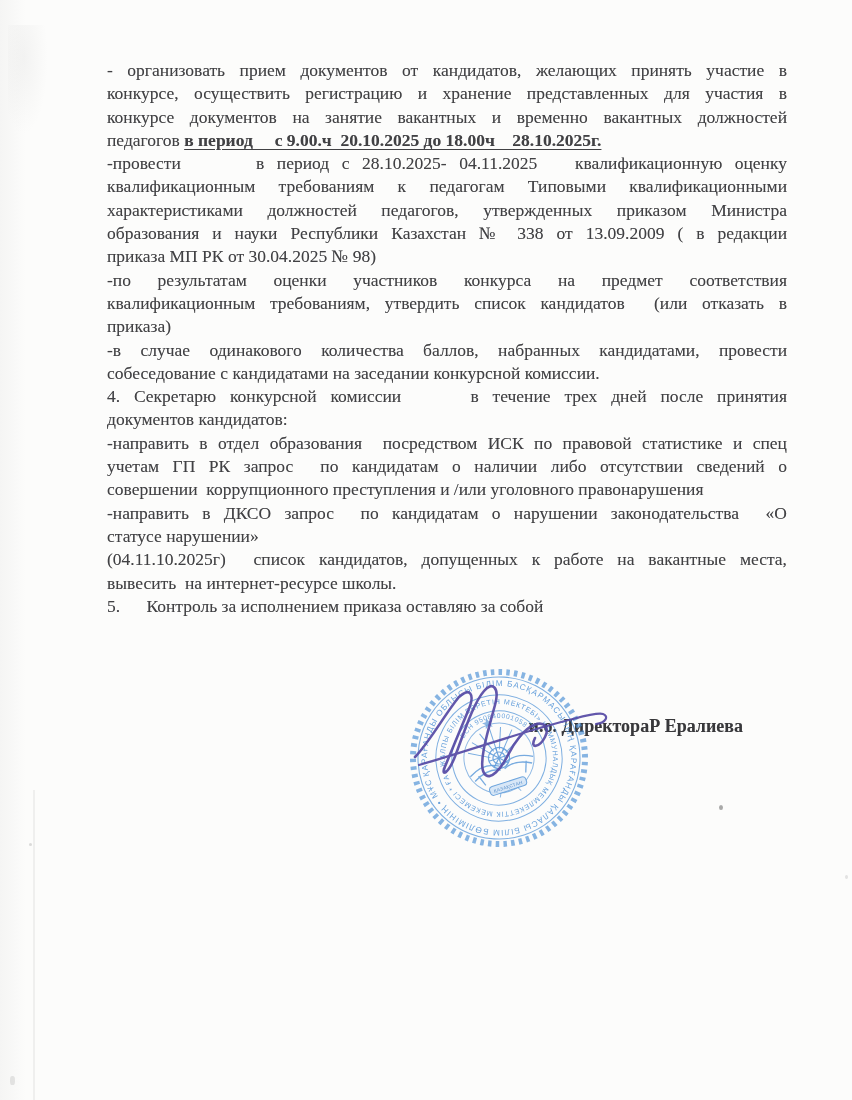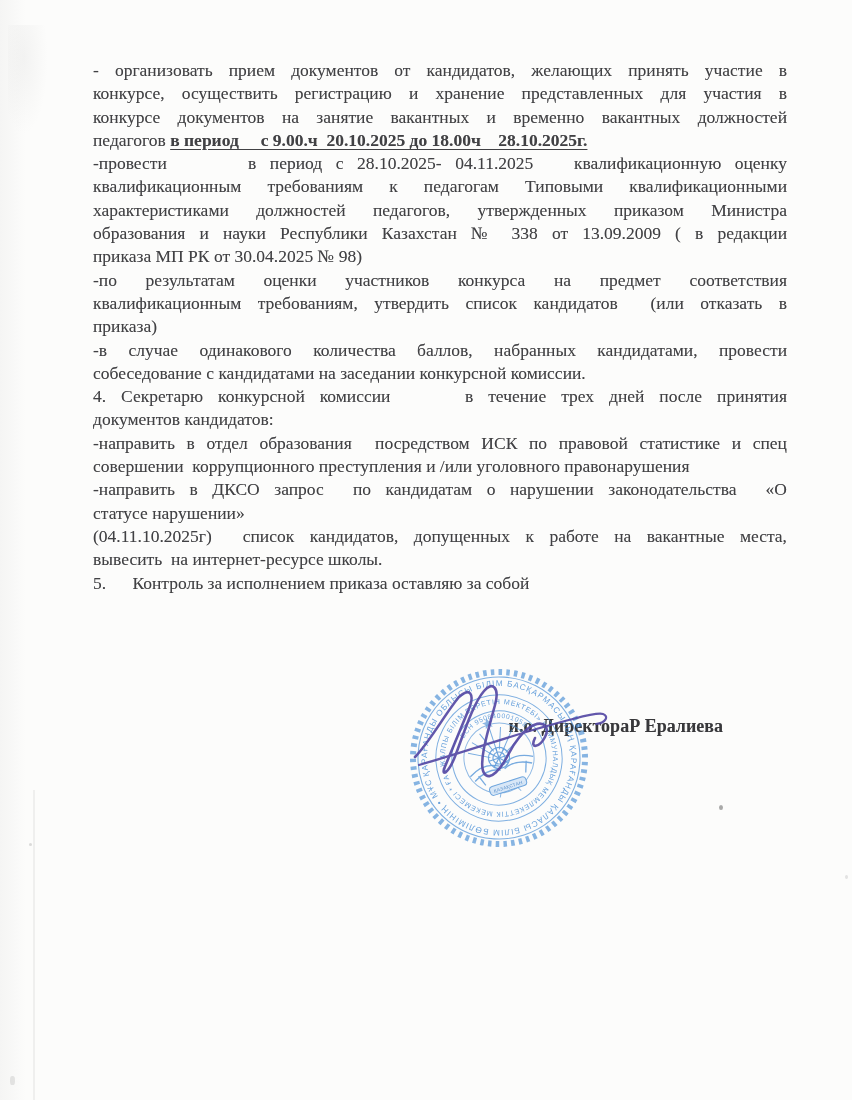--- a/index.html
+++ b/index.html
@@ -20,33 +20,33 @@
   .smudge-topleft{
     position:absolute;left:8px;top:25px;width:40px;height:110px;
     background:radial-gradient(ellipse at 40% 30%,rgba(160,160,160,.10),rgba(160,160,160,0) 70%);
     pointer-events:none;
   }
   .doc-body{
     position:absolute;left:93px;top:60px;width:694px;
     font-size:17.5px;color:#414144;
     text-shadow:0 0 .4px rgba(70,70,70,.35);
   }
-  .tl{height:23.3px;overflow:hidden;white-space:normal;}
+  .tl{height:23.3px;overflow:hidden;white-space:normal;margin-left:14px;}
   .tl.j{text-align:justify;}
   .tl.j::after{content:"";display:inline-block;width:100%;height:0;}
   .ul{text-decoration:underline;text-underline-offset:3px;text-decoration-thickness:1px;font-weight:bold;}
   .sig-row{
     position:absolute;left:93px;top:716px;width:694px;
     display:flex;justify-content:flex-end;
     padding:0;box-sizing:border-box;
     font-weight:bold;font-size:18px;color:#38383b;
     text-shadow:0 0 .4px rgba(70,70,70,.35);
   }
   .sig-role{margin-left:140px;}
-  .sig-name{margin-right:64px;}
+  .sig-name{margin-right:44px;}
   .stamp-wrap{
     position:absolute;left:407px;top:666px;width:184px;height:184px;
     opacity:.88;pointer-events:none;
   }
   .autograph-wrap{
     position:absolute;left:395px;top:655px;width:230px;height:145px;
     pointer-events:none;
   }
   .speck{position:absolute;border-radius:50%;pointer-events:none;}
   .speck-a{left:719px;top:805px;width:4px;height:5px;background:rgba(100,100,100,.55);}
@@ -72,20 +72,21 @@
     <div class="tl j"><span>образования и науки Республики Казахстан № 338 от 13.09.2009 ( в редакции</span></div>
     <div class="tl"><span>приказа МП РК от 30.04.2025 № 98)</span></div>
     <div class="tl j"><span>-по результатам оценки участников конкурса на предмет соответствия</span></div>
     <div class="tl j"><span>квалификационным требованиям, утвердить список кандидатов&nbsp; (или отказать в</span></div>
     <div class="tl"><span>приказа)</span></div>
     <div class="tl j"><span>-в случае одинакового количества баллов, набранных кандидатами, провести</span></div>
     <div class="tl"><span>собеседование с кандидатами на заседании конкурсной комиссии.</span></div>
     <div class="tl j"><span>4. Секретарю конкурсной комиссии&nbsp;&nbsp;&nbsp;&nbsp; в течение трех дней после принятия</span></div>
     <div class="tl"><span>документов кандидатов:</span></div>
     <div class="tl j"><span>-направить в отдел образования&nbsp; посредством ИСК по правовой статистике и спец</span></div>
+    <div class="tl j"><span>учетам ГП РК запрос&nbsp; по кандидатам о наличии либо отсутствии сведений о</span></div>
     <div class="tl"><span>совершении&nbsp; коррупционного преступления и /или уголовного правонарушения</span></div>
     <div class="tl j"><span>-направить в ДКСО запрос&nbsp; по кандидатам о нарушении законодательства&nbsp; «О</span></div>
     <div class="tl"><span>статусе нарушении»</span></div>
     <div class="tl j"><span>(04.11.10.2025г)&nbsp; список кандидатов, допущенных к работе на вакантные места,</span></div>
     <div class="tl"><span>вывесить&nbsp; на интернет-ресурсе школы.</span></div>
     <div class="tl"><span>5.&nbsp;&nbsp;&nbsp;&nbsp;&nbsp; Контроль за исполнением приказа оставляю за собой</span></div>
   </div>
 
 <div class="sig-row">
   <span class="sig-role">и.о. Директора</span>

